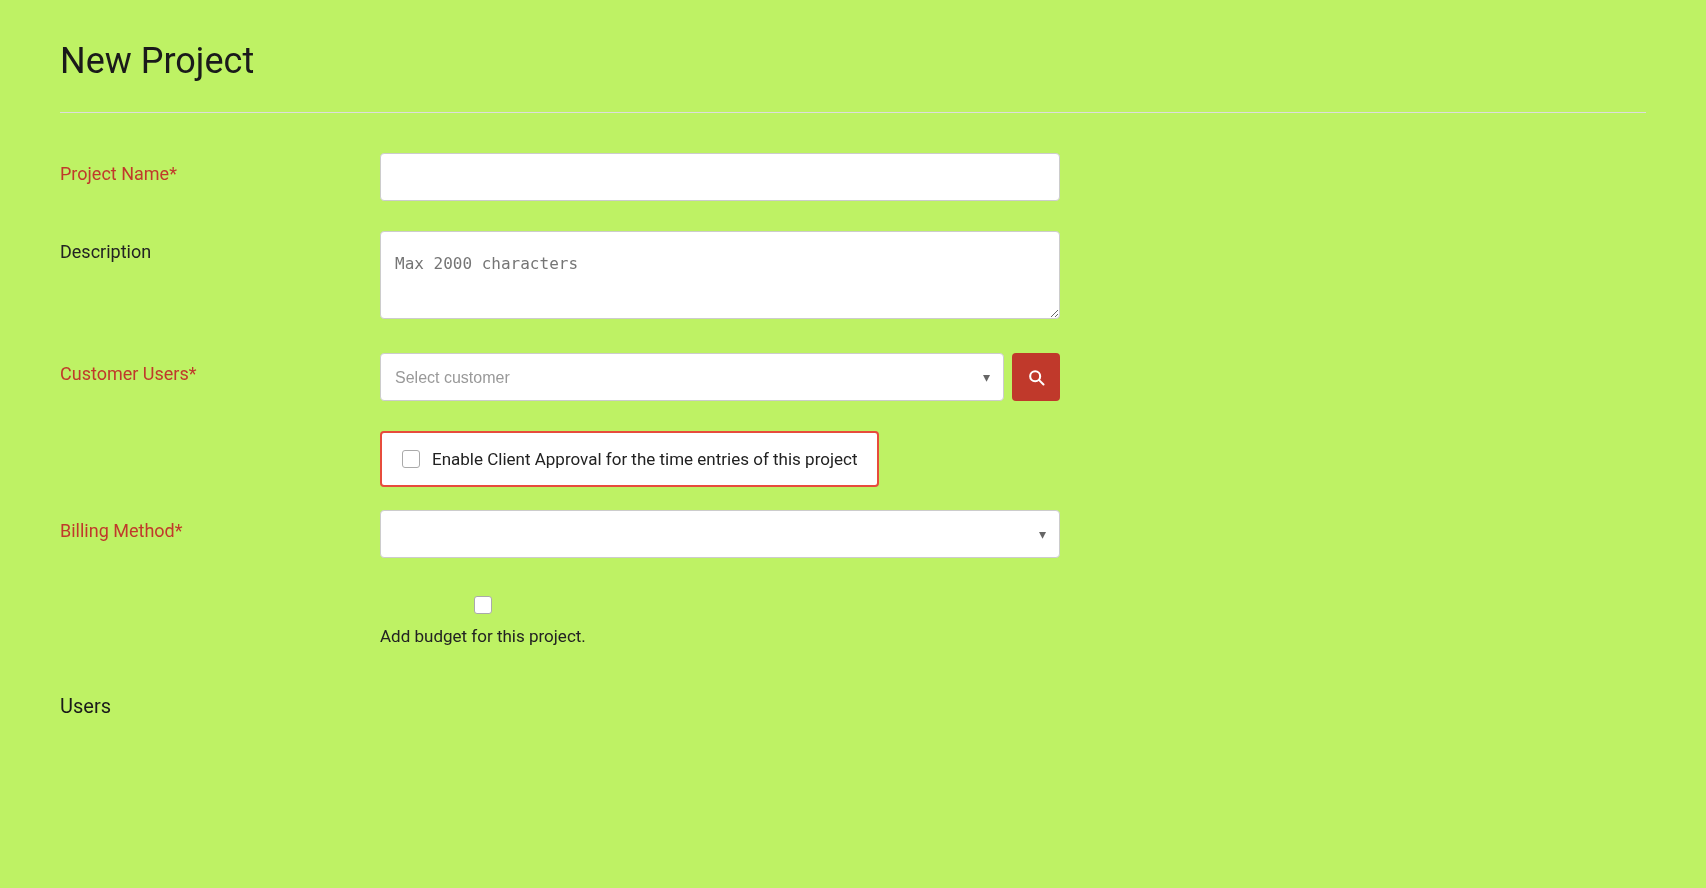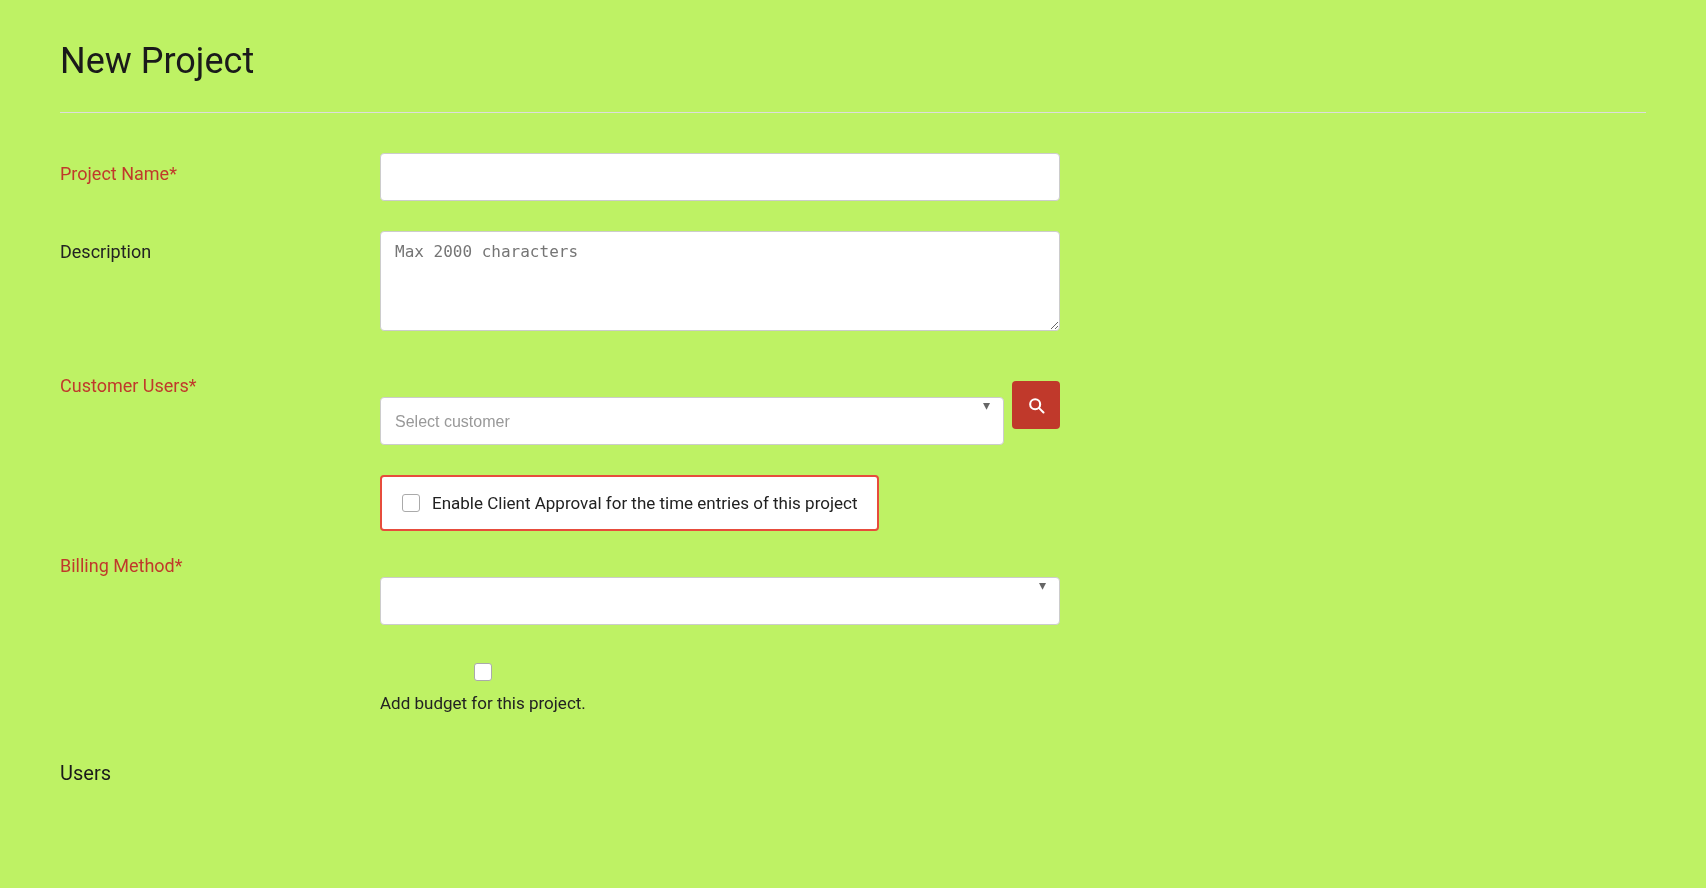--- a/index.html
+++ b/index.html
@@ -69,24 +69,24 @@
       border: 1px solid #ccc;
       border-radius: 4px;
       padding: 8px 14px;
       font-size: 16px;
       background: #fff;
       outline: none;
     }
 
     .textarea-input {
       width: 100%;
-      height: 100px;
+      height: 88px;
       border: 1px solid #ccc;
       border-radius: 4px;
-      padding: 10px 14px;
+      padding: 22px 14px;
       font-size: 16px;
       background: #fff;
       resize: vertical;
       outline: none;
       color: #999;
     }
 
     .select-with-search {
       display: flex;
       align-items: center;
@@ -104,21 +104,20 @@
       border: 1px solid #ccc;
       border-radius: 4px;
       padding: 8px 40px 8px 14px;
       font-size: 16px;
       background: #fff;
       appearance: none;
       -webkit-appearance: none;
       color: #999;
       cursor: pointer;
       outline: none;
-      margin-top: 32px;
     }
 
     .select-chevron {
       position: absolute;
       right: 14px;
       top: 50%;
       transform: translateY(-50%);
       pointer-events: none;
       color: #666;
       font-size: 14px;
@@ -139,21 +138,21 @@
 
     .search-button svg {
       width: 20px;
       height: 20px;
       fill: #fff;
     }
 
     .checkbox-row {
       display: flex;
       align-items: flex-start;
-      margin-bottom: 14px;
+      margin-bottom: 23px;
       padding-left: 320px;
     }
 
     .checkbox-highlighted {
       display: flex;
       align-items: center;
       gap: 12px;
       border: 2px solid #e74c3c;
       border-radius: 4px;
       padding: 16px 20px;

